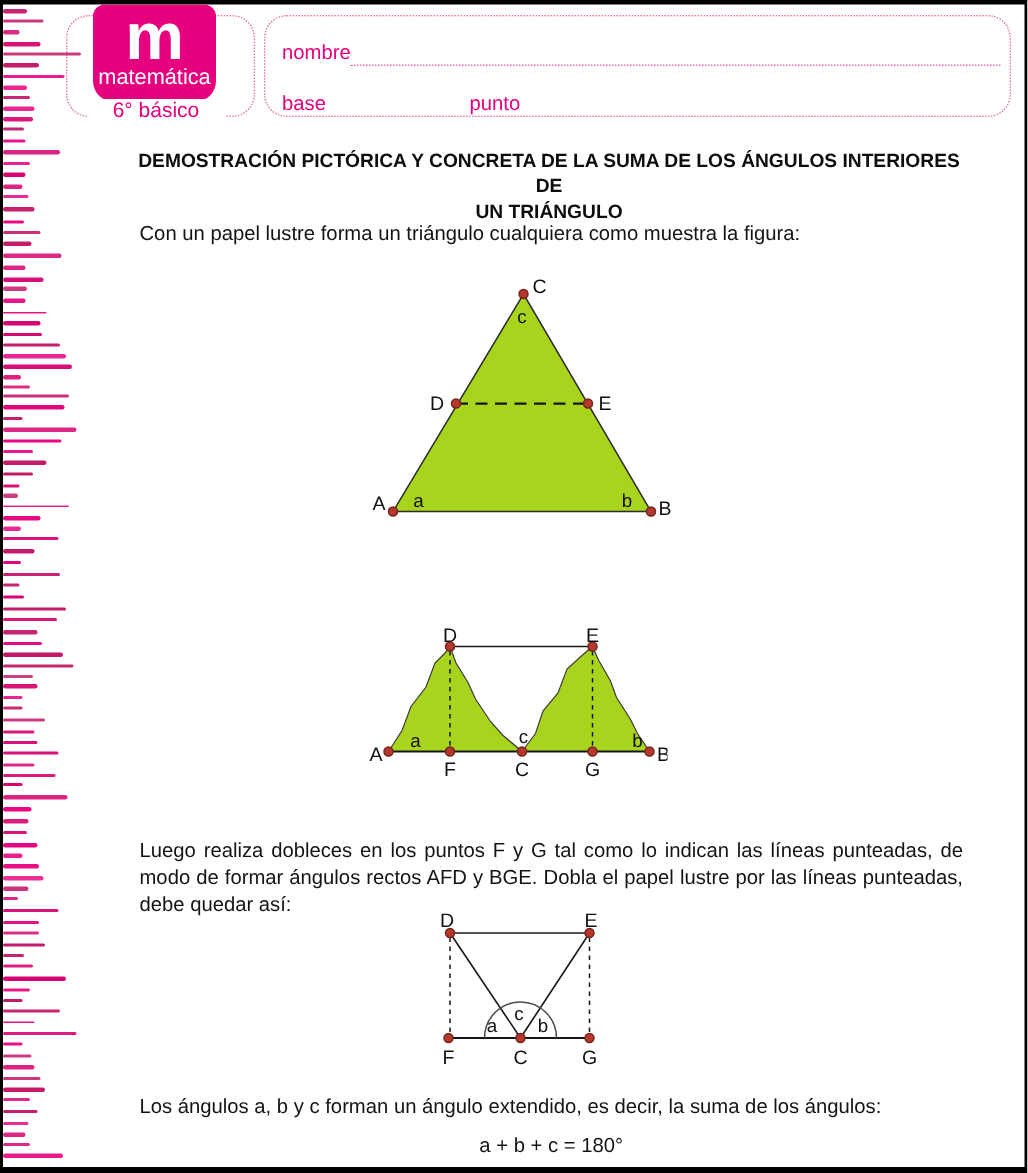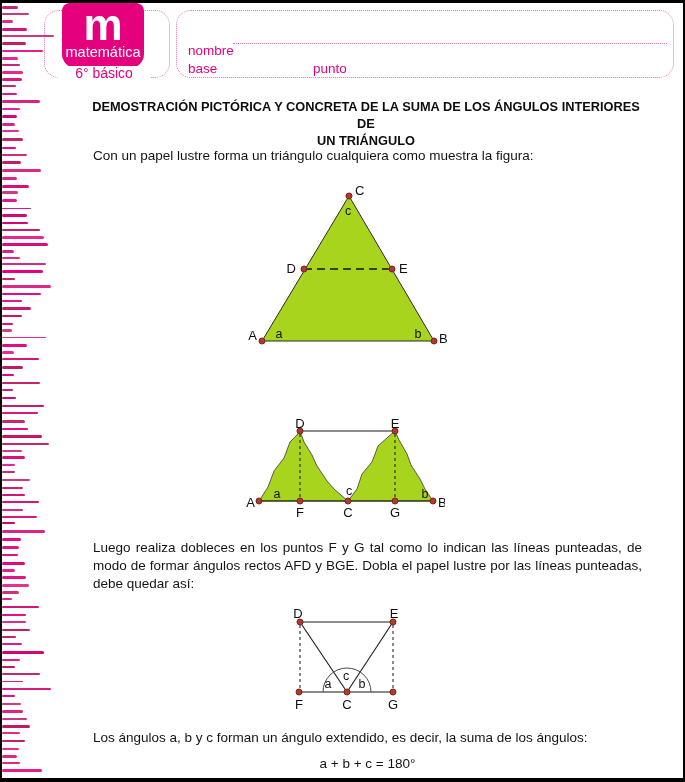--- a/index.html
+++ b/index.html
@@ -19,32 +19,32 @@
     position:absolute;left:60px;top:0;width:82px;height:65px;background:#e5017d;
     border-radius:8px 8px 14px 14px;z-index:4;text-align:center;color:#fff;
   }
   .logo-m{font-weight:bold;font-size:44px;line-height:40px;margin-top:2px;}
   .logo-name{font-size:14.5px;line-height:15px;margin-top:0px;}
   .grade{
     position:absolute;left:56px;top:63px;width:92px;text-align:center;z-index:5;
     color:#e5017d;font-size:14px;line-height:15px;background:#fff;
   }
   .fieldlbl{position:absolute;color:#e5017d;font-size:13.5px;line-height:15px;z-index:4;}
-  .nombre{left:186px;top:40px;}
+  .nombre{left:186px;top:24px;}
   .curso{left:186px;top:58px;}
   .fecha{left:311px;top:58px;}
   .fieldline{position:absolute;border-bottom:1.5px dotted #e96fae;height:0;z-index:4;}
   .nombre-line{left:231px;top:40px;width:434px;}
   
   .title{position:absolute;left:84px;top:95px;width:560px;text-align:center;
          font-weight:bold;font-size:12.8px;line-height:17px;color:#0d0d0d;}
   .para{position:absolute;left:91px;width:549px;font-size:13.5px;line-height:18px;color:#141414;}
   .p1{top:144px;}
   .p2{top:362px;text-align:justify;}
-  .p3{top:536px;text-align:justify;}
+  .p3{top:555px;text-align:justify;}
   .p4{top:726px;}
   .formula{position:absolute;left:91px;top:753px;width:549px;text-align:center;
            font-size:13.5px;color:#141414;}
   .fig{position:absolute;}
   .fig text{font-family:"Liberation Sans","DejaVu Sans",sans-serif;fill:#101010;}
   .vlab{font-size:13px;}
   .alab{font-size:12.5px;}
 </style>
 </head>
 <body>

